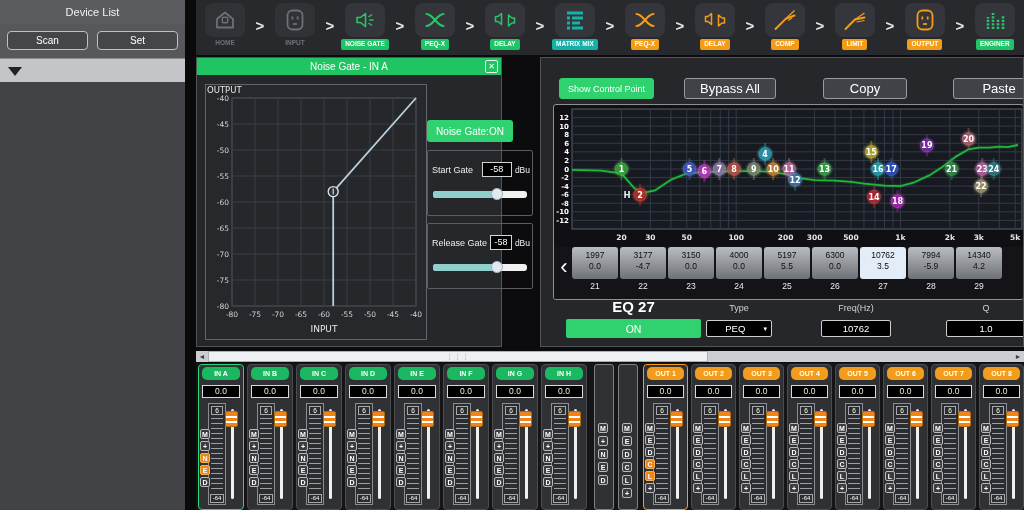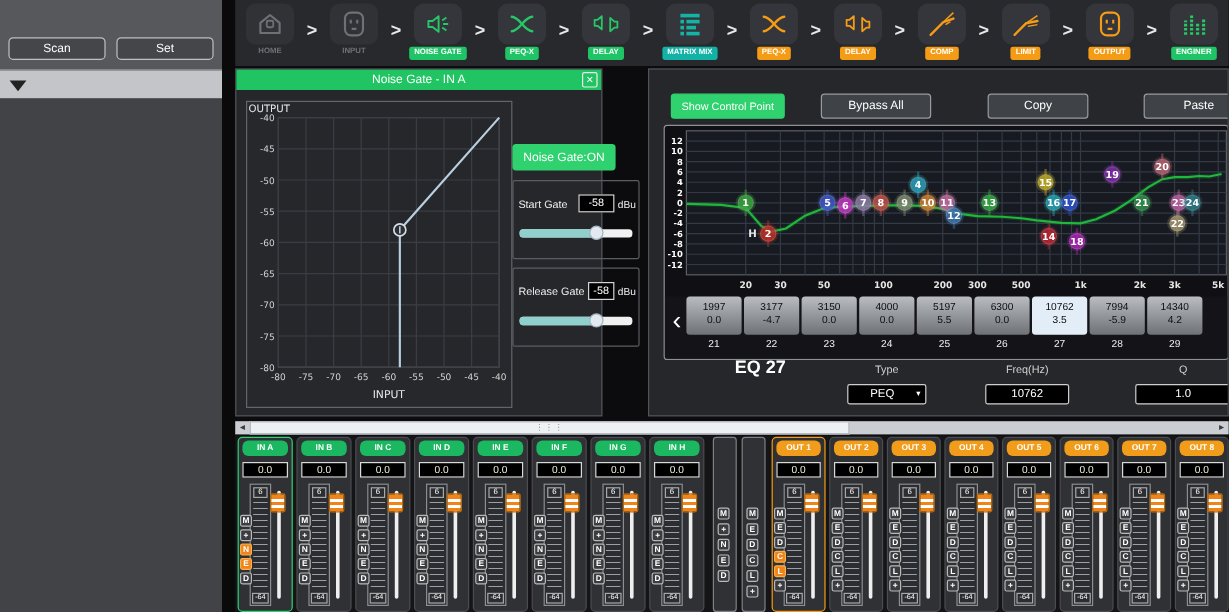--- a/index.html
+++ b/index.html
@@ -45,21 +45,21 @@
   .gate-row{position:absolute;left:4px;top:11px;right:2px;display:flex;align-items:center;gap:3px;}
   .glabel{font-size:9px;color:#eee;white-space:nowrap;flex:1;}
   .gval{width:30px;height:15px;background:#000;border:1px solid #d4d4d4;color:#fff;font-size:9px;text-align:center;line-height:13px;}
   .gunit{font-size:8.5px;color:#eee;}
   .slider{position:absolute;left:5px;right:5px;top:40px;height:7px;border-radius:3px;background:#f1f1f1;}
   .slider .fill{position:absolute;left:0;top:0;bottom:0;width:68%;background:#8fd0cc;border-radius:3px;}
   .slider .thumb{position:absolute;top:-3px;left:calc(68% - 6px);width:12px;height:12px;border-radius:50%;background:#e3e9ee;border:1px solid #9fb4c4;}
 
   
   .eq-toolbar{position:absolute;left:0;top:20px;width:100%;height:21px;}
-  .eq-btn{position:absolute;top:0;height:21px;border-radius:3px;border:1px solid #989ba0;background:#3f4246;color:#fff;font-size:10px;font-family:inherit;}
+  .eq-btn{position:absolute;top:0;height:21px;border-radius:3px;border:1px solid #989ba0;background:#3f4246;color:#fff;font-size:13px;font-family:inherit;}
   .eq-btn.primary{background:#2fd26e;border-color:#2fd26e;font-size:9px;}
   .eq-group{position:absolute;left:12px;top:46px;width:471px;height:196px;border:1px solid #8e9196;border-radius:3px;background:#101014;overflow:hidden;}
   .band-strip{position:absolute;left:0;top:142px;right:0;bottom:0;display:flex;align-items:flex-start;padding-left:2px;background:#141418;}
   .band-prev{width:16px;height:46px;color:#fff;font-size:22px;line-height:40px;text-align:center;}
   .band-cells{display:flex;gap:2px;}
   .band-col{width:46px;display:flex;flex-direction:column;align-items:center;}
   .band-box{width:46px;height:32px;border-radius:3px;background:linear-gradient(#b9bdc1,#6e7276);color:#0d0d0d;text-align:center;padding-top:3px;font-size:8.5px;line-height:1.35;}
   .band-box.sel{background:#e3edf8;}
   .band-num{margin-top:2px;font-size:8.5px;color:#ececec;}
   .eq-name{position:absolute;left:25px;top:240px;width:135px;text-align:center;font-size:15px;font-weight:bold;color:#fff;}
@@ -94,20 +94,21 @@
   .cbtn.on{background:#f08418;border-color:#f8b050;}
   .strip.narrow{background:#2f3134;border:1px solid #7d8085;border-radius:3px;}
   .strip.narrow .cbtn{left:3px;}
 
   svg text{font-family:"DejaVu Sans","Liberation Sans",sans-serif;}
 </style>
 </head>
 <body>
 
 <aside class="sidebar">
+  <div class="sb-title">Device List</div>
   <div class="sb-btns">
     <button class="sb-btn">Scan</button>
     <button class="sb-btn">Set</button>
   </div>
   <div class="sb-dropdown">
     <span class="tri"></span>
   </div>
   <div class="sb-body"></div>
 </aside>
 <div class="vgap"></div>
@@ -597,20 +598,21 @@
             <div class="band-box">
               <div>14340</div>
               <div>4.2</div>
             </div>
             <div class="band-num">29</div>
           </div>
         </div>
     </div>
   </div>
   <div class="eq-name">EQ 27</div>
+  <button class="eq-on">ON</button>
   <div class="fld-label" style="left:165px;width:66px;">Type</div>
   <div class="fld-box" style="left:165px;width:66px;"><span>PEQ</span><span class="dd">▾</span></div>
   <div class="fld-label" style="left:280px;width:70px;">Freq(Hz)</div>
   <div class="fld-box" style="left:280px;width:70px;">10762</div>
   <div class="fld-label" style="left:405px;width:80px;">Q</div>
   <div class="fld-box" style="left:405px;width:80px;">1.0</div>
 </section>
 
 <div class="hscroll">
   <span class="hs-arrow l">◄</span>

